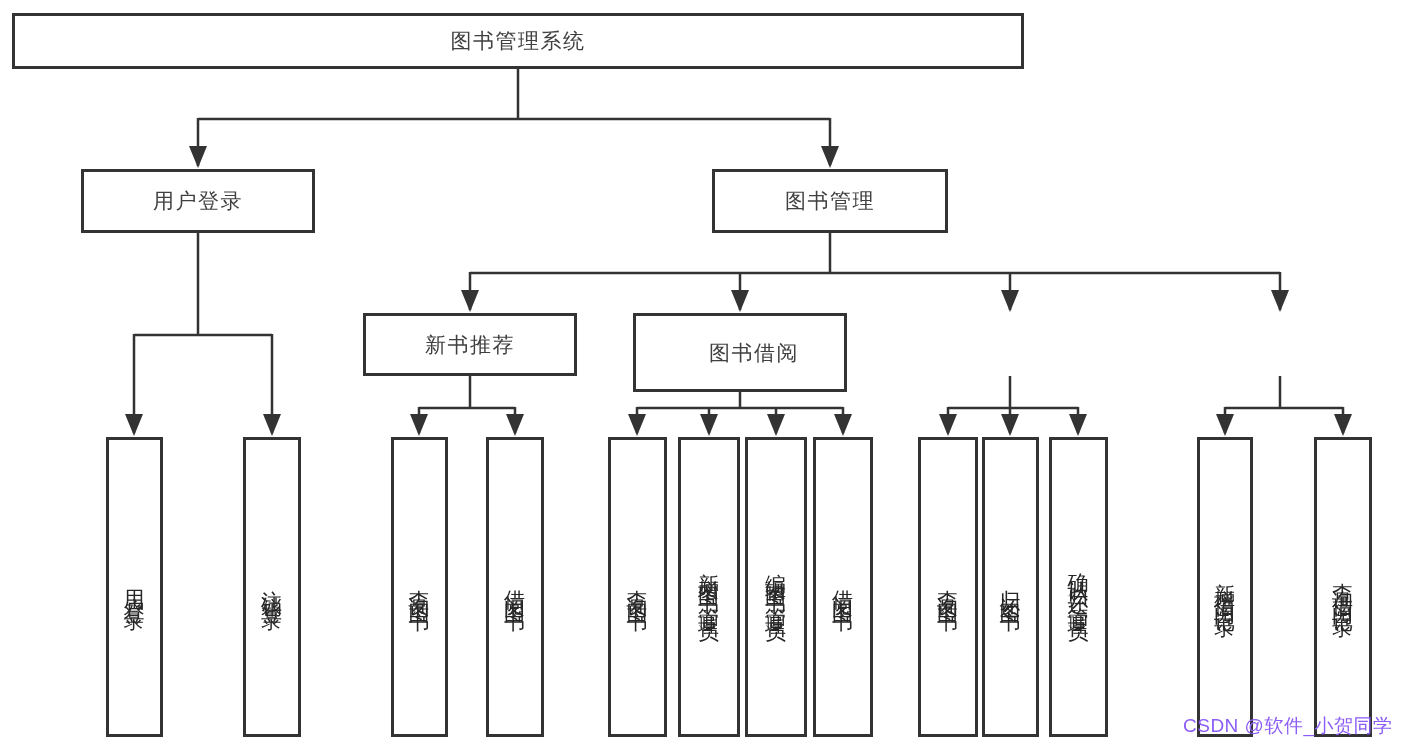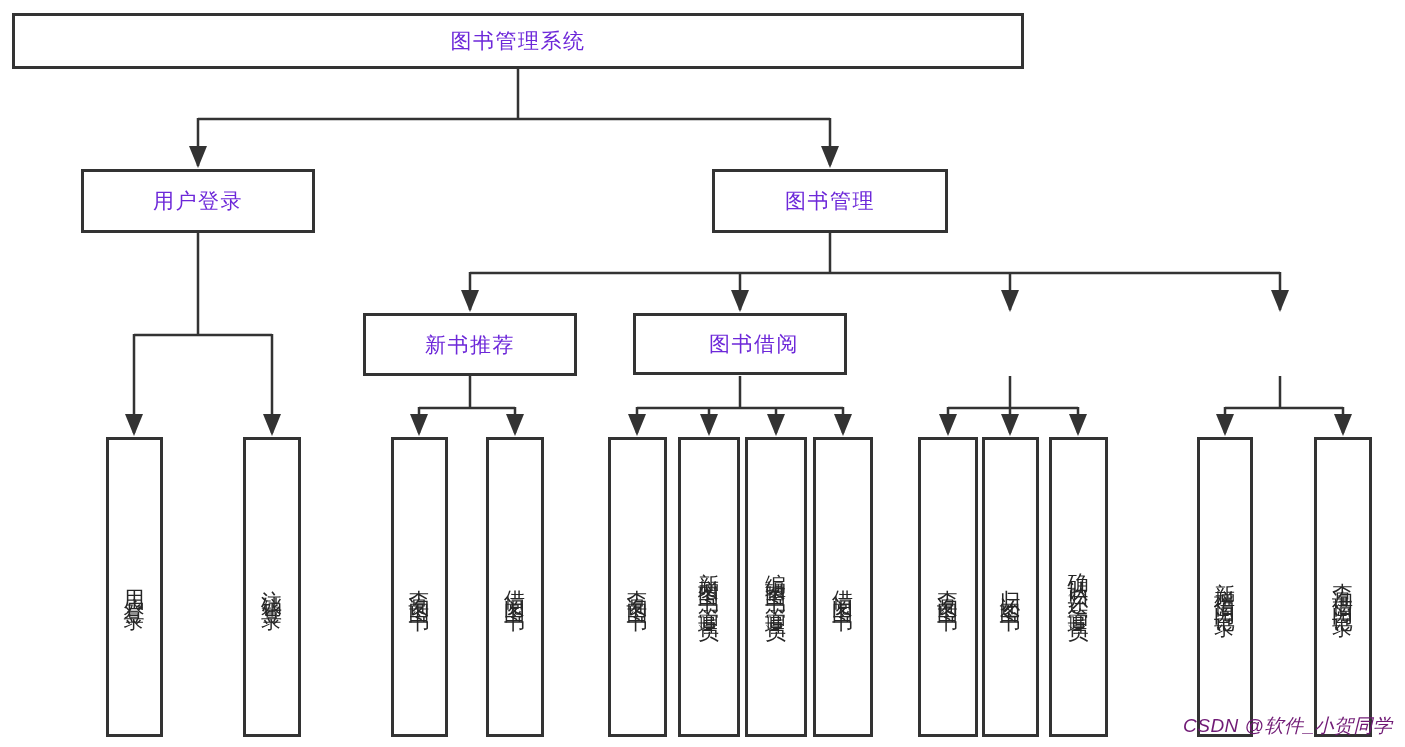--- a/index.html
+++ b/index.html
@@ -5,33 +5,33 @@
   html,body { margin:0; padding:0; background:#ffffff; }
   .canvas {
     position:relative; width:1405px; height:747px; background:#ffffff;
     font-family:"Liberation Sans","DejaVu Sans",sans-serif; overflow:hidden;
   }
   svg.connectors { position:absolute; left:0; top:0; width:1405px; height:747px; }
   .hbox {
     position:absolute; box-sizing:border-box; border:3px solid #333333; background:#ffffff;
     display:flex; align-items:center; justify-content:center;
   }
-  .hbox span { font-size:21px; color:#6d28d9; letter-spacing:1.5px; white-space:nowrap;text-align:center; }
+  .hbox span { font-size:21px; color:#404040; letter-spacing:1.5px; white-space:nowrap;text-align:center; }
   .vbox {
     position:absolute; top:437px; height:300px; box-sizing:border-box;
     border:3px solid #333333; background:#ffffff;
     display:flex; align-items:center; justify-content:center;
   }
   .vbox span {
     writing-mode:vertical-rl; text-orientation:upright;
     font-size:21px; color:#262626; letter-spacing:7px; line-height:1; white-space:nowrap;
   }
   .watermark {
-    position:absolute; left:1183px; top:713px; font-size:19px; color:#701a75;
-    white-space:nowrap; z-index:5; letter-spacing:0.5px;font-style:italic;
+    position:absolute; left:1183px; top:713px; font-size:19px; color:#8b5cf6;
+    white-space:nowrap; z-index:5; letter-spacing:0.5px;
   }
 </style>
 </head>
 <body>
 
 <div class="canvas">
 
   <svg class="connectors" viewBox="0 0 1405 747" xmlns="http://www.w3.org/2000/svg">
     <g stroke="#333333" stroke-width="2.5" fill="none">
       <path d="M518 69 V119 M198 119 H830 M198 118 V166 M830 118 V165"></path>
@@ -72,21 +72,21 @@
   <div class="hbox" style="left:81px; top:169px; width:234px; height:64px;">
     <span>用户登录</span>
   </div>
   <div class="hbox" style="left:712px; top:169px; width:236px; height:64px;">
     <span>图书管理</span>
   </div>
 
   <div class="hbox" style="left:363px; top:313px; width:214px; height:63px;">
     <span>新书推荐</span>
   </div>
-  <div class="hbox" style="left:633px; top:313px; width:214px; height:62px;padding-left:28px;">
+  <div class="hbox" style="left:633px; top:313px; width:214px; height:79px;padding-left:28px;">
     <span>图书借阅</span>
   </div>
 
   <div class="vbox" style="left:106px; width:57px;">
     <span>用户登录</span>
   </div>
   <div class="vbox" style="left:243px; width:58px;">
     <span>注销登录</span>
   </div>
 

